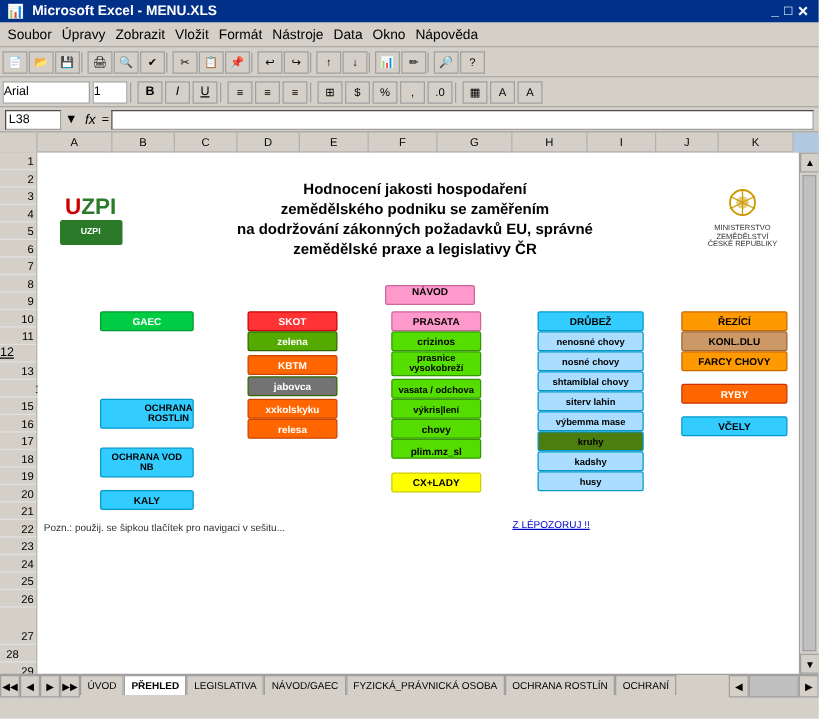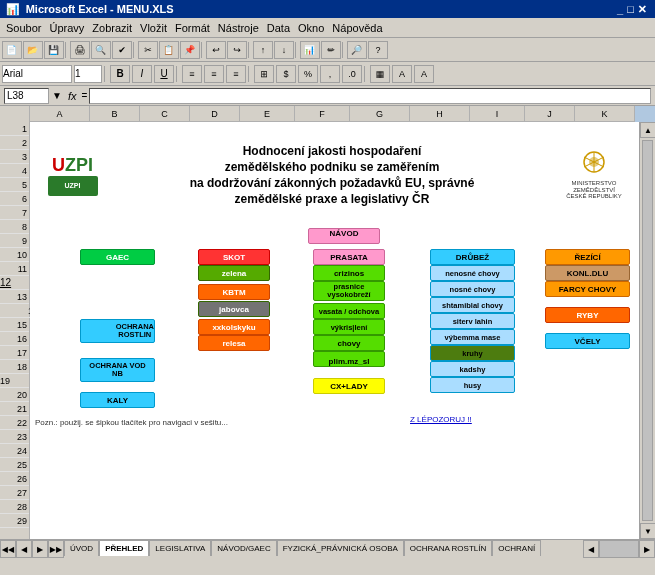--- a/index.html
+++ b/index.html
@@ -123,30 +123,30 @@
           <div style="height:14px;border-bottom:1px solid #e0e0e0;font-size:9px;text-align:right;padding-right:2px;line-height:14px;">9</div>
           <div style="height:14px;border-bottom:1px solid #e0e0e0;font-size:9px;text-align:right;padding-right:2px;line-height:14px;">10</div>
           <div style="height:14px;border-bottom:1px solid #e0e0e0;font-size:9px;text-align:right;padding-right:2px;line-height:14px;">11</div>
           <div style="height:14px;border-bottom:1px solid #e0e0e0;font-size:10px;text-align:left;padding-right:2px;line-height:14px;text-decoration:underline;">12</div>
           <div style="height:14px;border-bottom:1px solid #e0e0e0;font-size:9px;text-align:right;padding-right:2px;line-height:14px;">13</div>
           <div style="height:14px;border-bottom:1px solid #e0e0e0;font-size:9px;text-align:right;padding-right:2px;line-height:14px;padding-left:28px;">14</div>
           <div style="height:14px;border-bottom:1px solid #e0e0e0;font-size:9px;text-align:right;padding-right:2px;line-height:14px;">15</div>
           <div style="height:14px;border-bottom:1px solid #e0e0e0;font-size:9px;text-align:right;padding-right:2px;line-height:14px;">16</div>
           <div style="height:14px;border-bottom:1px solid #e0e0e0;font-size:9px;text-align:right;padding-right:2px;line-height:14px;">17</div>
           <div style="height:14px;border-bottom:1px solid #e0e0e0;font-size:9px;text-align:right;padding-right:2px;line-height:14px;">18</div>
-          <div style="height:14px;border-bottom:1px solid #e0e0e0;font-size:9px;text-align:left;padding-right:2px;line-height:14px;">19</div>
+          <div style="height:14px;border-bottom:1px solid #e0e0e0;font-size:9px;text-align:right;padding-right:2px;line-height:14px;">19</div>
           <div style="height:14px;border-bottom:1px solid #e0e0e0;font-size:9px;text-align:right;padding-right:2px;line-height:14px;">20</div>
           <div style="height:14px;border-bottom:1px solid #e0e0e0;font-size:9px;text-align:right;padding-right:2px;line-height:14px;">21</div>
           <div style="height:14px;border-bottom:1px solid #e0e0e0;font-size:9px;text-align:right;padding-right:2px;line-height:14px;">22</div>
           <div style="height:14px;border-bottom:1px solid #e0e0e0;font-size:9px;text-align:right;padding-right:2px;line-height:14px;">23</div>
           <div style="height:14px;border-bottom:1px solid #e0e0e0;font-size:9px;text-align:right;padding-right:2px;line-height:14px;">24</div>
           <div style="height:14px;border-bottom:1px solid #e0e0e0;font-size:9px;text-align:right;padding-right:2px;line-height:14px;">25</div>
           <div style="height:14px;border-bottom:1px solid #e0e0e0;font-size:9px;text-align:right;padding-right:2px;line-height:14px;">26</div>
-          <div style="height:14px;border-bottom:1px solid #e0e0e0;font-size:9px;text-align:right;padding-right:2px;line-height:14px;">27</div>
-          <div style="height:14px;border-bottom:1px solid #e0e0e0;font-size:9px;text-align:right;padding-right:2px;line-height:14px;">28</div>
+          <div style="height:14px;border-bottom:1px solid #e0e0e0;font-size:9px;text-align:right;padding-right:2px;line-height:14px;margin-top:16px;">27</div>
+          <div style="height:14px;border-bottom:1px solid #e0e0e0;font-size:9px;text-align:right;padding-right:14px;line-height:14px;">28</div>
           <div style="height:14px;border-bottom:1px solid #e0e0e0;font-size:9px;text-align:right;padding-right:2px;line-height:14px;">29</div>
           <div style="height:14px;border-bottom:1px solid #e0e0e0;font-size:9px;text-align:right;padding-right:2px;line-height:14px;margin-top:19px;">30</div>
 
         </div>
 
         <div style="flex:1;background:white;position:relative;overflow:hidden;">
 
           <div style="position:absolute;top:0;left:0;right:0;bottom:0;">
 
             <div style="position:absolute;top:14px;left:0;width:100%;height:78px;display:flex;align-items:center;padding:0 5px;">

